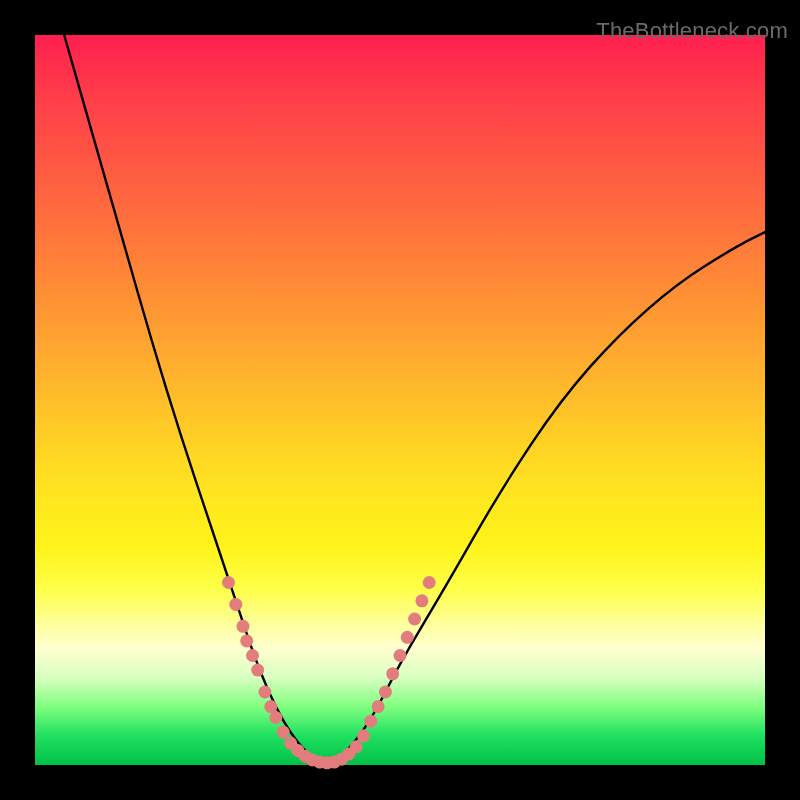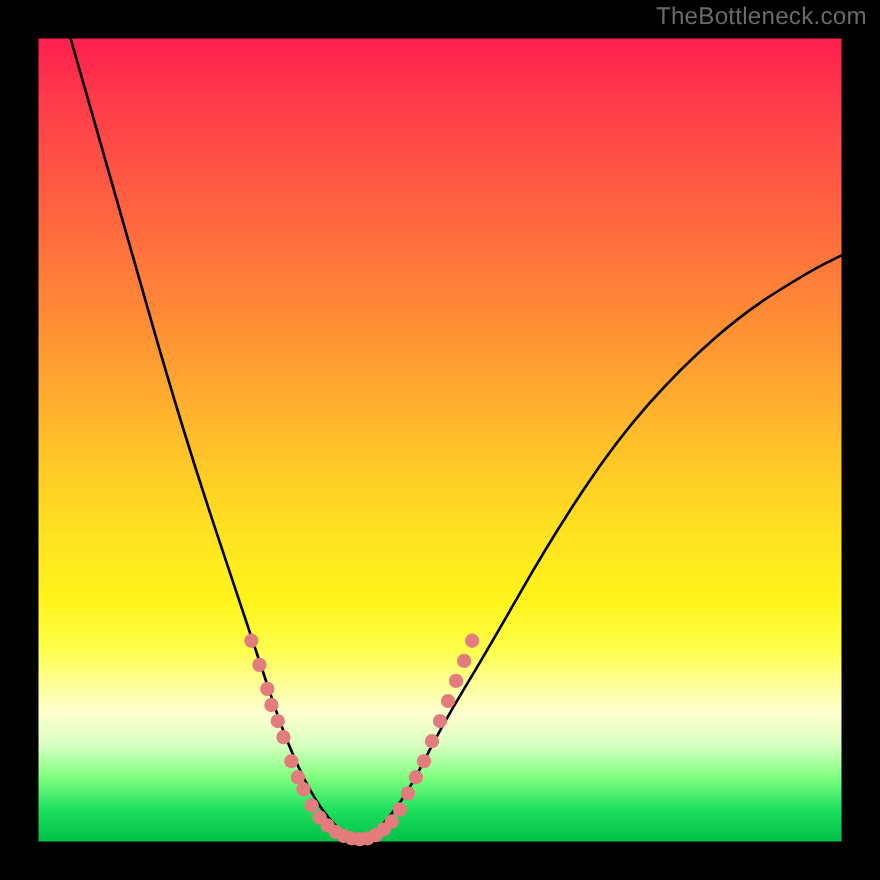--- a/index.html
+++ b/index.html
@@ -43,21 +43,21 @@
     );
   }
   svg.curve {
     position: absolute;
     top: 0; left: 0;
     width: 730px; height: 730px;
     overflow: visible;
   }
   .watermark {
     position: absolute;
-    top: 2px;
+    top: 18px;
     right: 12px;
     color: #6a6a6a;
     font-size: 22px;
     font-weight: 500;
     letter-spacing: 0.2px;
     user-select: none;
     text-align: center;
   }
 </style>
 </head>

